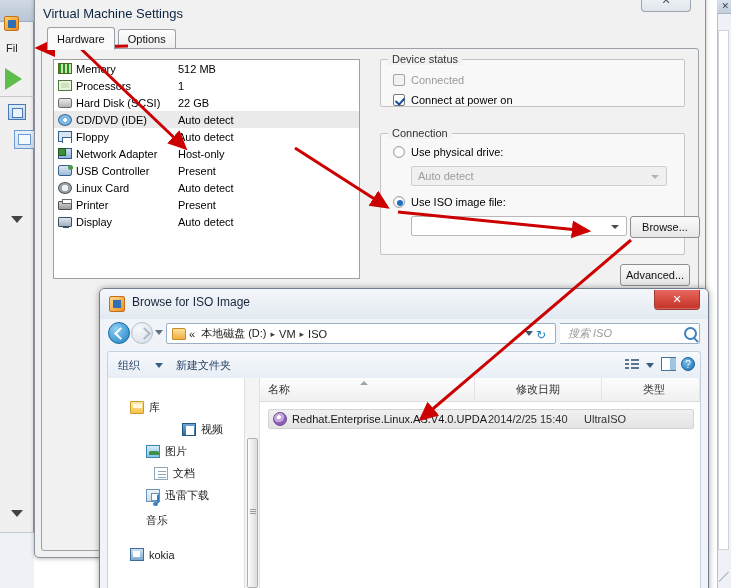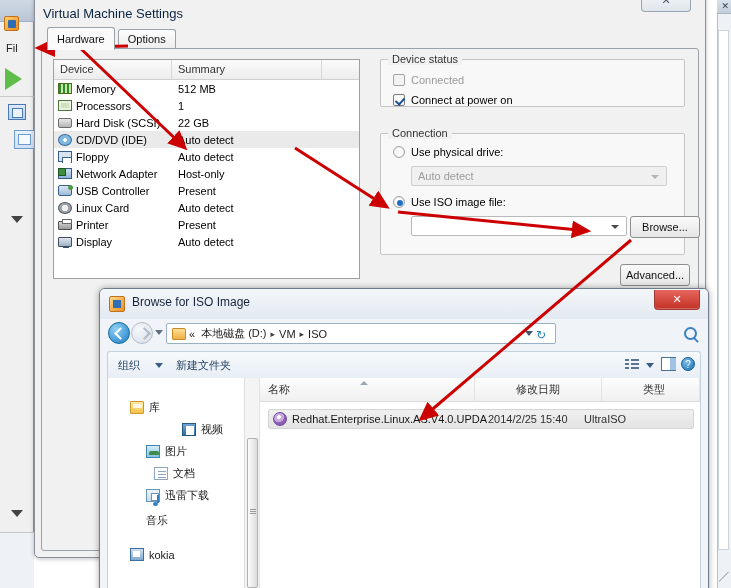--- a/index.html
+++ b/index.html
@@ -410,25 +410,20 @@
     <div class="vms-body">
 
       <div class="tabs">
         <div class="tab active">Hardware</div>
         <div class="tab">Options</div>
       </div>
 
       <div class="tab-panel">
 
         <div class="devlist">
-          <div class="devhead">
-            <div class="dh-dev">Device</div>
-            <div class="dh-sum">Summary</div>
-            <div class="dh-pad"></div>
-          </div>
 
           <div class="devrow">
             <span class="dev-name">
                 <span class="dicon ic-memory"></span>
                 <span>Memory</span>
               </span>
             <span class="dev-sum">512 MB</span>
           </div>
           <div class="devrow">
             <span class="dev-name">
@@ -556,20 +551,21 @@
         <span class="crumb">«</span>
         <span class="crumb">本地磁盘 (D:)</span>
         <span class="crumb-sep">▸</span>
         <span class="crumb">VM</span>
         <span class="crumb-sep">▸</span>
         <span class="crumb">ISO</span>
         <span class="addr-caret"></span>
         <span class="addr-refresh">↻</span>
       </div>
 
+      <div class="searchbox">搜索 ISO</div>
       <div class="search-mag" style="position:absolute; left:584px; top:8px;"></div>
     </div>
 
     <div class="br-toolbar">
       <div class="tb-item tb-organize">组织</div>
       <div class="tb-caret"></div>
       <div class="tb-item tb-newfolder">新建文件夹</div>
       <div class="tb-views">
           <i></i>
           <i></i>

